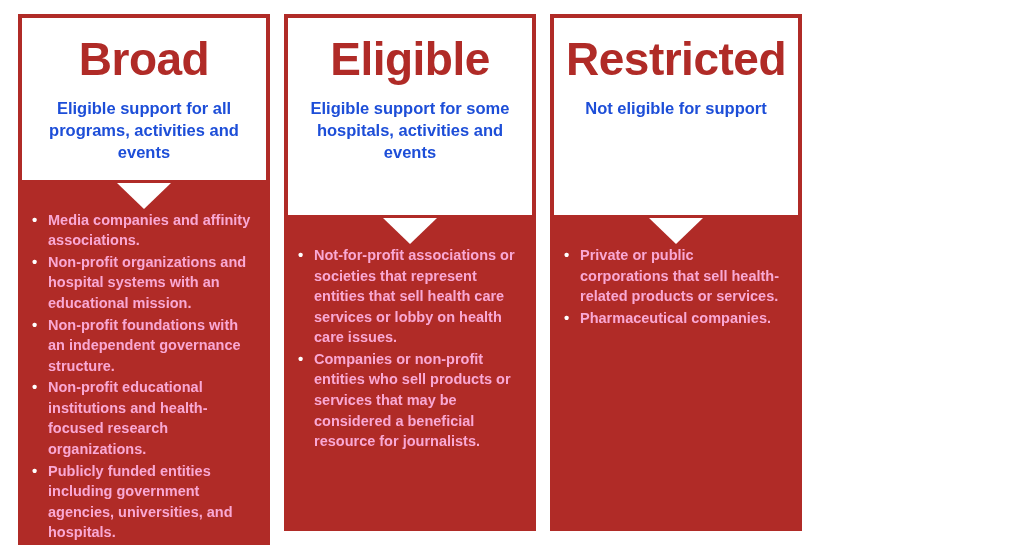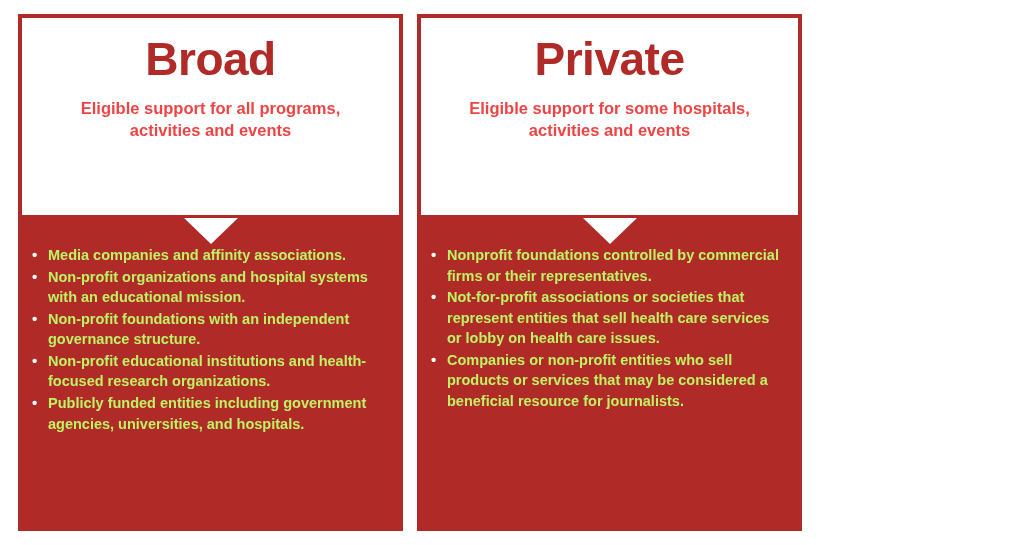--- a/index.html
+++ b/index.html
@@ -42,21 +42,21 @@
   .col-title {
     color: #b02b27;
     font-size: 46px;
     font-weight: bold;
     line-height: 1.02;
     letter-spacing: -0.5px;
     text-align: center;
     margin: 4px 0 14px 0;
   }
   .col-sub {
-    color: #ef4444;
+    color: #1d4ed8;
     font-size: 16.5px;
     font-weight: bold;
     line-height: 1.35;
     text-align: center;
     max-width: 92%;
   }
   .arrow-wrap {
     position: relative;
     height: 0;
   }
@@ -78,21 +78,21 @@
     padding: 26px 16px 14px 10px;
     box-sizing: border-box;
   }
   ul.items {
     list-style: none;
     margin: 0;
     padding: 0;
   }
   ul.items li {
     position: relative;
-    color: #bef264;
+    color: #f9a8d4;
     font-size: 14.5px;
     font-weight: bold;
     line-height: 1.42;
     padding-left: 20px;
     margin-bottom: 1px;
   }
   ul.items li::before {
     content: "\2022";
     position: absolute;
     left: 4px;
@@ -120,29 +120,43 @@
         <li>Non-profit organizations and hospital systems with an educational mission.</li>
         <li>Non-profit foundations with an independent governance structure.</li>
         <li>Non-profit educational institutions and health-focused research organizations.</li>
         <li>Publicly funded entities including government agencies, universities, and hospitals.</li>
       </ul>
     </div>
   </div>
 
   <div class="column">
     <div class="header-card">
-      <div class="col-title">Private</div>
+      <div class="col-title">Eligible</div>
       <div class="col-sub">Eligible support for some hospitals, activities and events</div>
     </div>
     <div class="arrow-wrap">
       <div class="arrow"></div>
     </div>
     <div class="body-card">
       <ul class="items">
-        <li>Nonprofit foundations controlled by commercial firms or their representatives.</li>
         <li>Not-for-profit associations or societies that represent entities that sell health care services or lobby on health care issues.</li>
         <li>Companies or non-profit entities who sell products or services that may be considered a beneficial resource for journalists.</li>
       </ul>
     </div>
   </div>
 
+  <div class="column">
+    <div class="header-card">
+      <div class="col-title">Restricted</div>
+      <div class="col-sub">Not eligible for support</div>
+    </div>
+    <div class="arrow-wrap">
+      <div class="arrow"></div>
+    </div>
+    <div class="body-card">
+      <ul class="items">
+        <li>Private or public corporations that sell health-related products or services.</li>
+        <li>Pharmaceutical companies.</li>
+      </ul>
+    </div>
+  </div>
 
 </div>
 
 </body></html>

